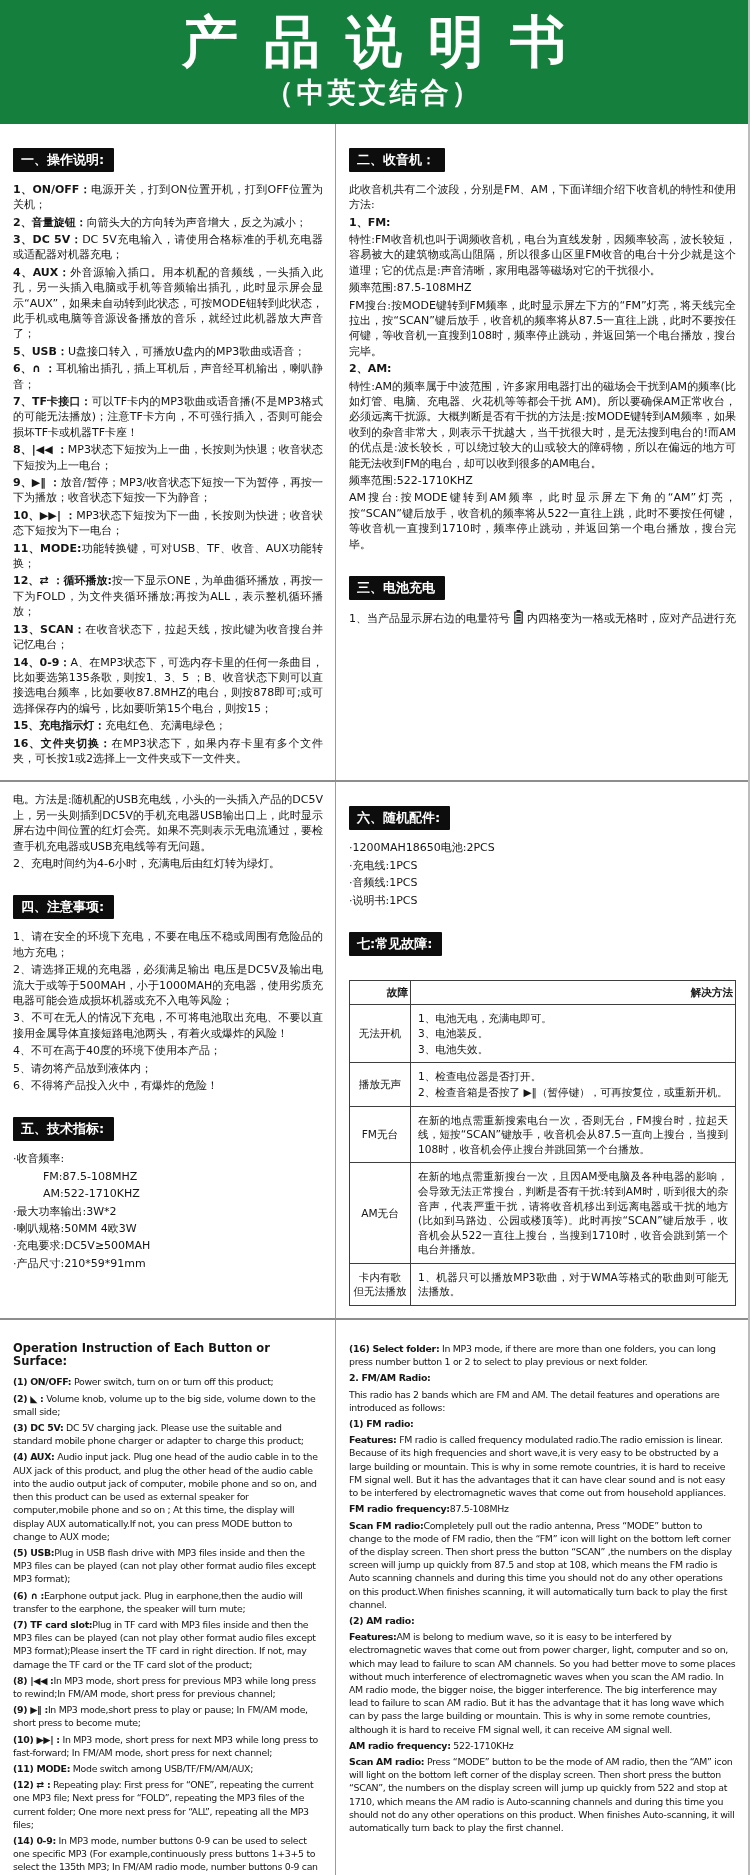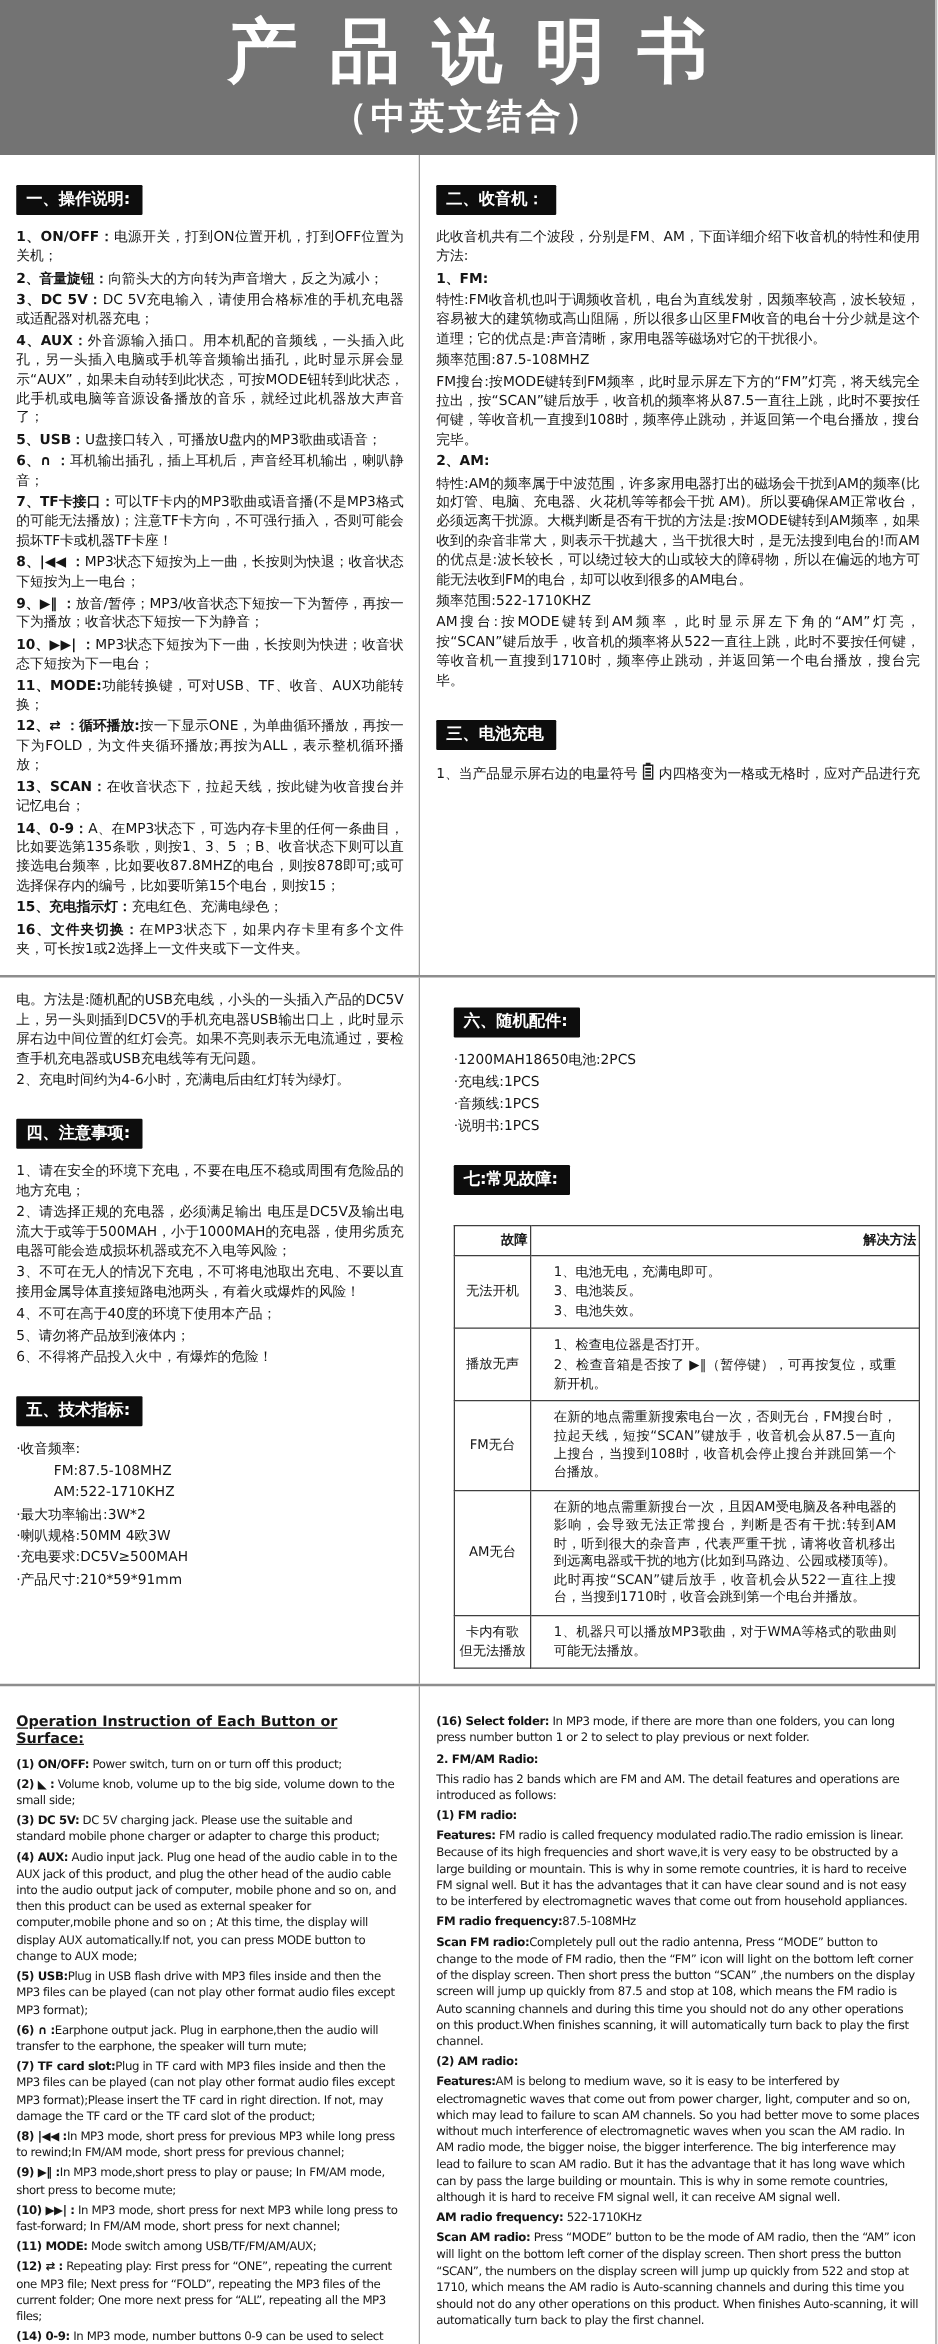--- a/index.html
+++ b/index.html
@@ -10,58 +10,58 @@
   .banner{color:#fff;text-align:center;padding:10px 0 12px 0;}
   .banner h1{margin:0;font-family:"DejaVu Serif","Liberation Serif",serif;font-weight:bold;
              font-size:56px;line-height:1.12;letter-spacing:26px;text-indent:26px;}
   .banner .sub{font-family:"DejaVu Serif","Liberation Serif",serif;font-weight:bold;
                font-size:28px;letter-spacing:3px;margin-top:1px;}
 
   
   .band{display:flex;align-items:stretch;}
   .band.rule{border-top:2px solid #8d8d8d;}
   #band1{min-height:454px;}
-  #band2{min-height:461px;gap:14px;}
+  #band2{min-height:461px;}
   #band3{min-height:463px;}
   .col{box-sizing:border-box;padding:2px 12px 12px 13px;}
   .col.left{width:336px;border-right:1px solid #9b9b9b;}
   .col.right{flex:1;}
 
   
   .sec-head{display:inline-block;background:#0d0d0d;color:#fff;font-weight:bold;
             font-size:13px;line-height:1;padding:5px 10px 6px 8px;margin:22px 0 10px 0;border-radius:1px;}
 
   
   .para{margin:0 0 2px 0;}
   .zh .para{font-size:11px;line-height:15.4px;text-align:justify;}
   .en .para{font-size:9.4px;line-height:13.2px;letter-spacing:-0.3px;margin-bottom:3px;}
   .para .lbl{font-weight:bold;margin-top:46px;}
   .para.bold{font-weight:bold;}
-  .en-title{font-size:11.5px !important;letter-spacing:0 !important;margin-bottom:7px !important;text-decoration:underline;}
+  .en-title{font-size:11.5px !important;letter-spacing:0 !important;margin-bottom:7px !important;}
   .mt{margin-top:20px !important;}
   .mt8{margin-top:8px !important;}
   .ind{padding-left:30px;}
 
   
   .bat-ic{display:inline-block;vertical-align:-2px;margin:0 4px;}
 
   
   .fault-table{border-collapse:collapse;width:100%;margin-top:14px;}
   .fault-table th,.fault-table td{border:1.5px solid #3e3e3e;font-size:10.6px;line-height:14.6px;
-            padding:5px 18px;color:#161616;}
+            padding:5px 7px;color:#161616;}
   .fault-table th{font-weight:600;text-align:right;padding:4px 2px;}
   .fault-table td.fault{width:56px;text-align:center;vertical-align:middle;padding:4px 2px;}
   .fault-table td.sol div{margin:1px 0;text-align:justify;}
 </style>
 </head>
 <body>
 
 <div class="page">
 
-  <header class="banner" style="background: #737373;">
+  <header class="banner" style="background: #15803d;">
     <h1>产品说明书</h1>
     <div class="sub">（中英文结合）</div>
   </header>
 
   <div class="band zh" id="band1">
     <div class="col left"><div class="sec-head">一、操作说明:</div><p class="para"><b class="lbl">1、ON/OFF：</b><span>电源开关，打到ON位置开机，打到OFF位置为关机；</span></p><p class="para"><b class="lbl">2、音量旋钮：</b><span>向箭头大的方向转为声音增大，反之为减小；</span></p><p class="para"><b class="lbl">3、DC 5V：</b><span>DC 5V充电输入，请使用合格标准的手机充电器或适配器对机器充电；</span></p><p class="para"><b class="lbl">4、AUX：</b><span>外音源输入插口。用本机配的音频线，一头插入此孔，另一头插入电脑或手机等音频输出插孔，此时显示屏会显示“AUX”，如果未自动转到此状态，可按MODE钮转到此状态，此手机或电脑等音源设备播放的音乐，就经过此机器放大声音了；</span></p><p class="para"><b class="lbl">5、USB：</b><span>U盘接口转入，可播放U盘内的MP3歌曲或语音；</span></p><p class="para"><b class="lbl">6、∩ ：</b><span>耳机输出插孔，插上耳机后，声音经耳机输出，喇叭静音；</span></p><p class="para"><b class="lbl">7、TF卡接口：</b><span>可以TF卡内的MP3歌曲或语音播(不是MP3格式的可能无法播放)；注意TF卡方向，不可强行插入，否则可能会损坏TF卡或机器TF卡座！</span></p><p class="para"><b class="lbl">8、|◀◀ ：</b><span>MP3状态下短按为上一曲，长按则为快退；收音状态下短按为上一电台；</span></p><p class="para"><b class="lbl">9、▶‖ ：</b><span>放音/暂停；MP3/收音状态下短按一下为暂停，再按一下为播放；收音状态下短按一下为静音；</span></p><p class="para"><b class="lbl">10、▶▶| ：</b><span>MP3状态下短按为下一曲，长按则为快进；收音状态下短按为下一电台；</span></p><p class="para"><b class="lbl">11、MODE:</b><span>功能转换键，可对USB、TF、收音、AUX功能转换；</span></p><p class="para"><b class="lbl">12、⇄ ：循环播放:</b><span>按一下显示ONE，为单曲循环播放，再按一下为FOLD，为文件夹循环播放;再按为ALL，表示整机循环播放；</span></p><p class="para"><b class="lbl">13、SCAN：</b><span>在收音状态下，拉起天线，按此键为收音搜台并记忆电台；</span></p><p class="para"><b class="lbl">14、0-9：</b><span>A、在MP3状态下，可选内存卡里的任何一条曲目，比如要选第135条歌，则按1、3、5 ；B、收音状态下则可以直接选电台频率，比如要收87.8MHZ的电台，则按878即可;或可选择保存内的编号，比如要听第15个电台，则按15；</span></p><p class="para"><b class="lbl">15、充电指示灯：</b><span>充电红色、充满电绿色；</span></p><p class="para"><b class="lbl">16、文件夹切换：</b><span>在MP3状态下，如果内存卡里有多个文件夹，可长按1或2选择上一文件夹或下一文件夹。</span></p></div>
     <div class="col right"><div class="sec-head">二、收音机：</div><p class="para">此收音机共有二个波段，分别是FM、AM，下面详细介绍下收音机的特性和使用方法:</p><p class="para bold">1、FM:</p><p class="para">特性:FM收音机也叫于调频收音机，电台为直线发射，因频率较高，波长较短，容易被大的建筑物或高山阻隔，所以很多山区里FM收音的电台十分少就是这个道理；它的优点是:声音清晰，家用电器等磁场对它的干扰很小。</p><p class="para">频率范围:87.5-108MHZ</p><p class="para">FM搜台:按MODE键转到FM频率，此时显示屏左下方的“FM”灯亮，将天线完全拉出，按“SCAN”键后放手，收音机的频率将从87.5一直往上跳，此时不要按任何键，等收音机一直搜到108时，频率停止跳动，并返回第一个电台播放，搜台完毕。</p><p class="para bold">2、AM:</p><p class="para">特性:AM的频率属于中波范围，许多家用电器打出的磁场会干扰到AM的频率(比如灯管、电脑、充电器、火花机等等都会干扰 AM)。所以要确保AM正常收台，必须远离干扰源。大概判断是否有干扰的方法是:按MODE键转到AM频率，如果收到的杂音非常大，则表示干扰越大，当干扰很大时，是无法搜到电台的!而AM的优点是:波长较长，可以绕过较大的山或较大的障碍物，所以在偏远的地方可能无法收到FM的电台，却可以收到很多的AM电台。</p><p class="para">频率范围:522-1710KHZ</p><p class="para">AM搜台:按MODE键转到AM频率，此时显示屏左下角的“AM”灯亮，按“SCAN”键后放手，收音机的频率将从522一直往上跳，此时不要按任何键，等收音机一直搜到1710时，频率停止跳动，并返回第一个电台播放，搜台完毕。</p><div class="sec-head">三、电池充电</div><p class="para"><span>1、当产品显示屏右边的电量符号</span><svg width="9" height="14" viewBox="0 0 9 14" class="bat-ic">
             <rect x="2.6" y="0" width="3.8" height="2" fill="#222"></rect>
             <rect x="0.8" y="2.2" width="7.4" height="11" fill="none" stroke="#222" stroke-width="1.2"></rect>
             <rect x="2.2" y="4.2" width="4.6" height="1.6" fill="#222"></rect>

